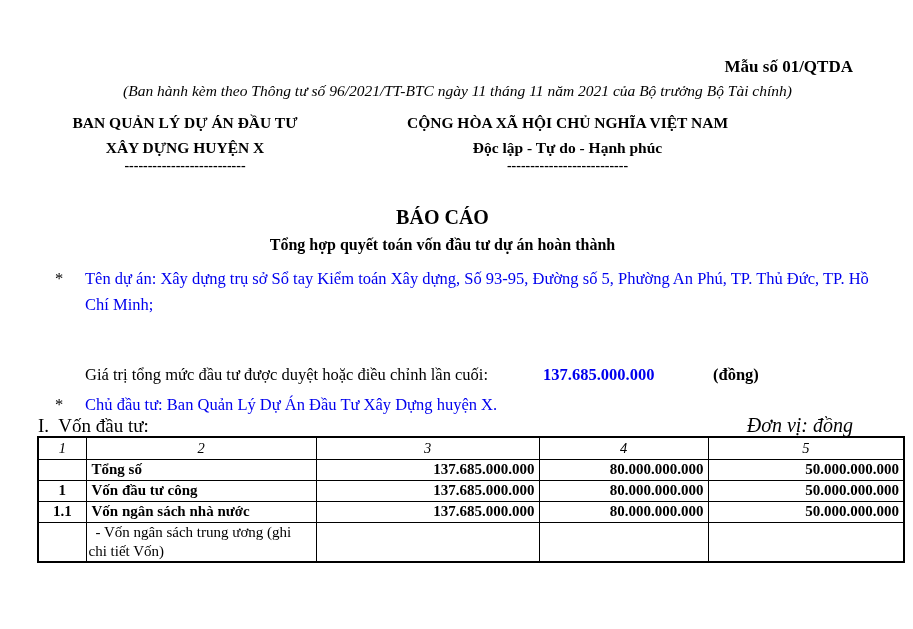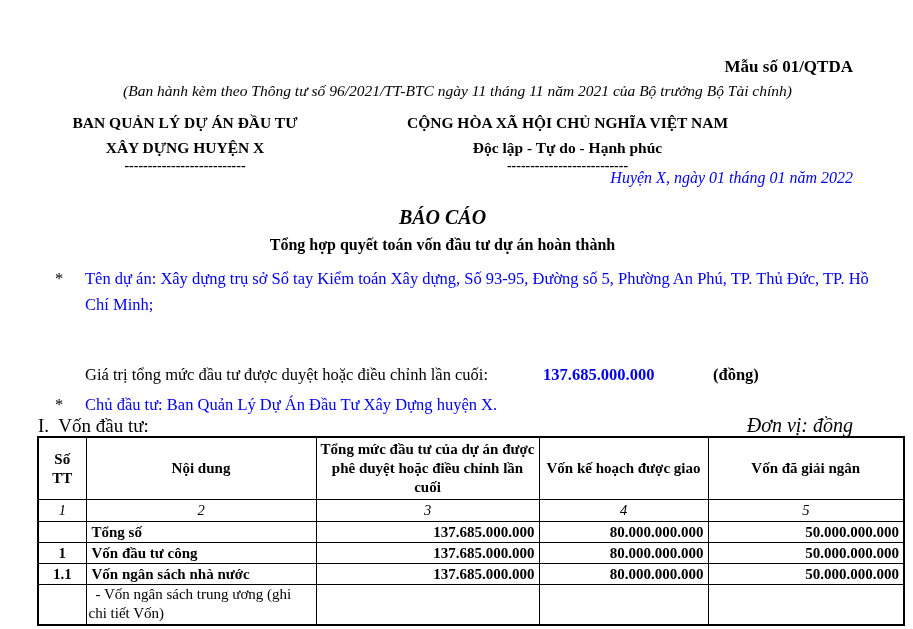--- a/index.html
+++ b/index.html
@@ -32,21 +32,21 @@
   }
   .org-divider { font-weight: bold; font-size: 14px; line-height: 12px; letter-spacing: 0px; }
 
   .date-line {
     position: absolute; top: 169px; right: 32px;
     font-style: italic; font-size: 16px;
   }
 
   .report-title {
     position: absolute; top: 206px; left: 0; width: 100%;
-    text-align: center; font-weight: bold; font-size: 20px; font-style: italic;
+    text-align: center; font-weight: bold; font-size: 20px;
   }
   .report-subtitle {
     position: absolute; top: 236px; left: 0; width: 100%;
     text-align: center; font-weight: bold; font-size: 16px;
   }
 
   .details { position: absolute; top: 266px; left: 38px; width: 845px; font-size: 16.5px; line-height: 26px; }
   .detail-item { position: relative; padding-left: 47px; }
   .detail-star { position: absolute; left: 17px; top: 0; color: #000; }
   .detail-item.investor { margin-top: 4px; }
@@ -103,21 +103,20 @@
     <div>XÂY DỰNG HUYỆN X</div>
     <div class="org-divider">--------------------------</div>
   </div>
 
   <div class="org-right">
     <div>CỘNG HÒA XÃ HỘI CHỦ NGHĨA VIỆT NAM</div>
     <div>Độc lập - Tự do - Hạnh phúc</div>
     <div class="org-divider">--------------------------</div>
   </div>
 
-  <div class="date-line blue">Huyện X, ngày 01 tháng 01 năm 2022</div>
 
   <div class="report-title">BÁO CÁO</div>
   <div class="report-subtitle">Tổng hợp quyết toán vốn đầu tư dự án hoàn thành</div>
 
   <div class="details">
     <div class="detail-item">
       <span class="detail-star">*</span>
       <span class="blue">Tên dự án: Xây dựng trụ sở Sổ tay Kiểm toán Xây dựng, Số 93-95, Đường số 5, Phường An Phú, TP. Thủ Đức, TP. Hồ Chí Minh;</span>
     </div>
     <div class="approved-line">
@@ -136,27 +135,20 @@
 
   <table class="capital">
     <colgroup>
       <col style="width:48px">
         <col style="width:230px">
         <col style="width:223px">
         <col style="width:169px">
         <col style="width:196px">
     </colgroup>
     <tbody>
-      <tr class="head-row">
-        <th>Số TT</th>
-        <th>Nội dung</th>
-        <th>Tổng mức đầu tư của dự án được phê duyệt hoặc điều chỉnh lần cuối</th>
-        <th>Vốn kế hoạch được giao</th>
-        <th>Vốn đã giải ngân</th>
-      </tr>
       <tr class="colnum-row">
         <td>1</td>
         <td>2</td>
         <td>3</td>
         <td>4</td>
         <td>5</td>
       </tr>
       <tr class="data-row bold">
         <td class="cell-num"></td>
         <td class="cell-label">Tổng số</td>

